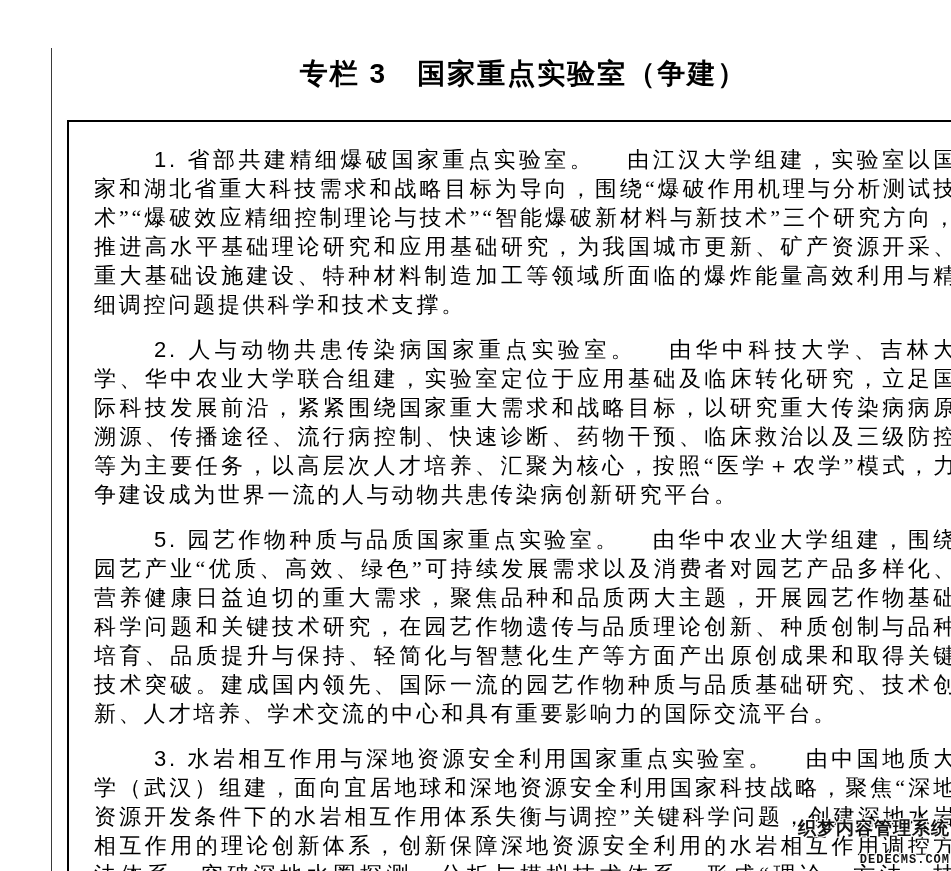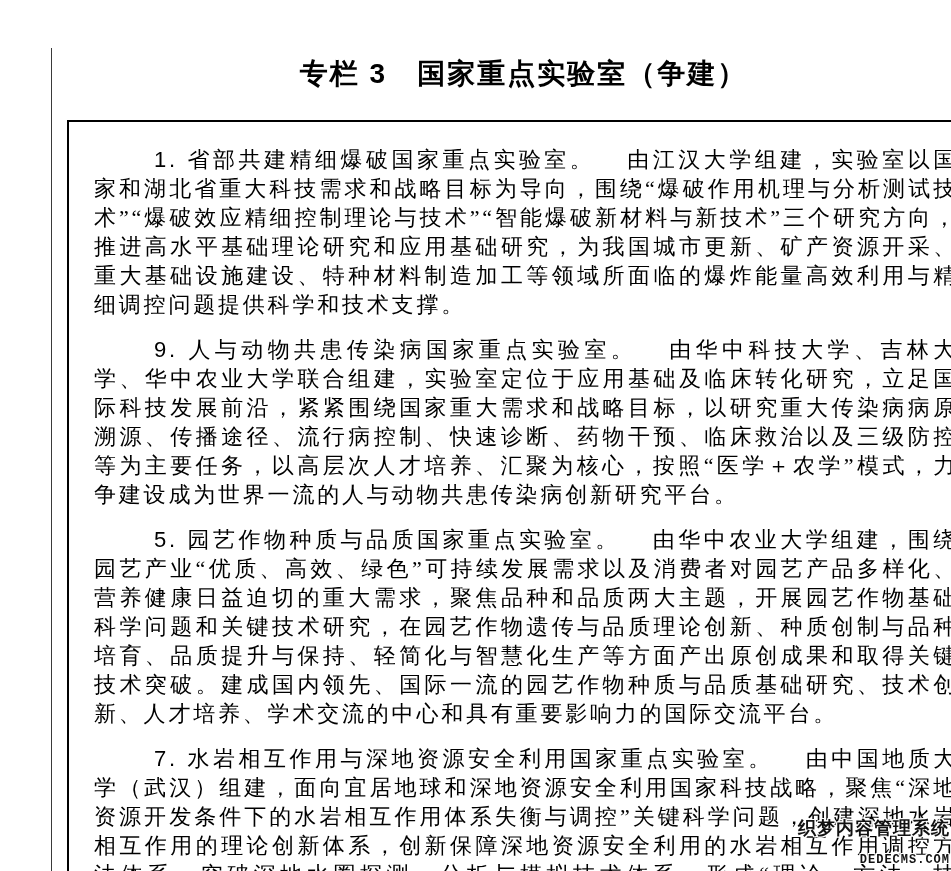--- a/index.html
+++ b/index.html
@@ -73,21 +73,21 @@
 </style>
 </head>
 <body>
 
 <div class="left-rule"></div>
 
 <h1 class="doc-title">专栏 3　国家重点实验室（争建）</h1>
 
 <div class="lab-box">
   <p class="para"><span class="lead">1. 省部共建精细爆破国家重点实验室。</span><span>由江汉大学组建，实验室以国家和湖北省重大科技需求和战略目标为导向，围绕“爆破作用机理与分析测试技术”“爆破效应精细控制理论与技术”“智能爆破新材料与新技术”三个研究方向，推进高水平基础理论研究和应用基础研究，为我国城市更新、矿产资源开采、重大基础设施建设、特种材料制造加工等领域所面临的爆炸能量高效利用与精细调控问题提供科学和技术支撑。</span></p>
-  <p class="para"><span class="lead">9. 人与动物共患传染病国家重点实验室。</span><span>由华中科技大学、吉林大学、华中农业大学联合组建，实验室定位于应用基础及临床转化研究，立足国际科技发展前沿，紧紧围绕国家重大需求和战略目标，以研究重大传染病病原溯源、传播途径、流行病控制、快速诊断、药物干预、临床救治以及三级防控等为主要任务，以高层次人才培养、汇聚为核心，按照“医学＋农学”模式，力争建设成为世界一流的人与动物共患传染病创新研究平台。</span></p>
+  <p class="para"><span class="lead">2. 人与动物共患传染病国家重点实验室。</span><span>由华中科技大学、吉林大学、华中农业大学联合组建，实验室定位于应用基础及临床转化研究，立足国际科技发展前沿，紧紧围绕国家重大需求和战略目标，以研究重大传染病病原溯源、传播途径、流行病控制、快速诊断、药物干预、临床救治以及三级防控等为主要任务，以高层次人才培养、汇聚为核心，按照“医学＋农学”模式，力争建设成为世界一流的人与动物共患传染病创新研究平台。</span></p>
   <p class="para"><span class="lead">5. 园艺作物种质与品质国家重点实验室。</span><span>由华中农业大学组建，围绕园艺产业“优质、高效、绿色”可持续发展需求以及消费者对园艺产品多样化、营养健康日益迫切的重大需求，聚焦品种和品质两大主题，开展园艺作物基础科学问题和关键技术研究，在园艺作物遗传与品质理论创新、种质创制与品种培育、品质提升与保持、轻简化与智慧化生产等方面产出原创成果和取得关键技术突破。建成国内领先、国际一流的园艺作物种质与品质基础研究、技术创新、人才培养、学术交流的中心和具有重要影响力的国际交流平台。</span></p>
-  <p class="para"><span class="lead">7. 水岩相互作用与深地资源安全利用国家重点实验室。</span><span>由中国地质大学（武汉）组建，面向宜居地球和深地资源安全利用国家科技战略，聚焦“深地资源开发条件下的水岩相互作用体系失衡与调控”关键科学问题，创建深地水岩相互作用的理论创新体系，创新保障深地资源安全利用的水岩相互作用调控方法体系，突破深地水圈探测、分析与模拟技术体系，形成“理论－方法－技术”一体化融通的科技创新机制，抢占深地水圈研究的国际学术制高点，成为我国深部资源开发的战略科技力量。</span></p>
+  <p class="para"><span class="lead">3. 水岩相互作用与深地资源安全利用国家重点实验室。</span><span>由中国地质大学（武汉）组建，面向宜居地球和深地资源安全利用国家科技战略，聚焦“深地资源开发条件下的水岩相互作用体系失衡与调控”关键科学问题，创建深地水岩相互作用的理论创新体系，创新保障深地资源安全利用的水岩相互作用调控方法体系，突破深地水圈探测、分析与模拟技术体系，形成“理论－方法－技术”一体化融通的科技创新机制，抢占深地水圈研究的国际学术制高点，成为我国深部资源开发的战略科技力量。</span></p>
 </div>
 
 <div class="watermark">
   <div class="wm-cn">织梦内容管理系统</div>
   <div class="wm-en">DEDECMS.COM</div>
 </div>
 
 </body></html>

